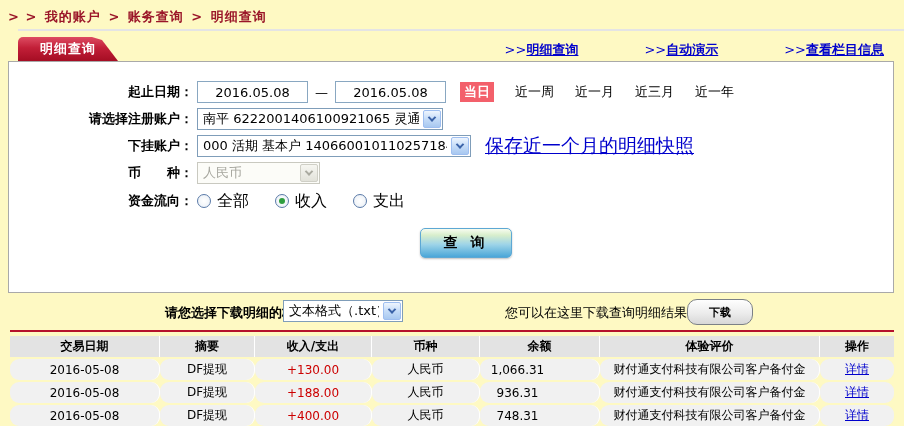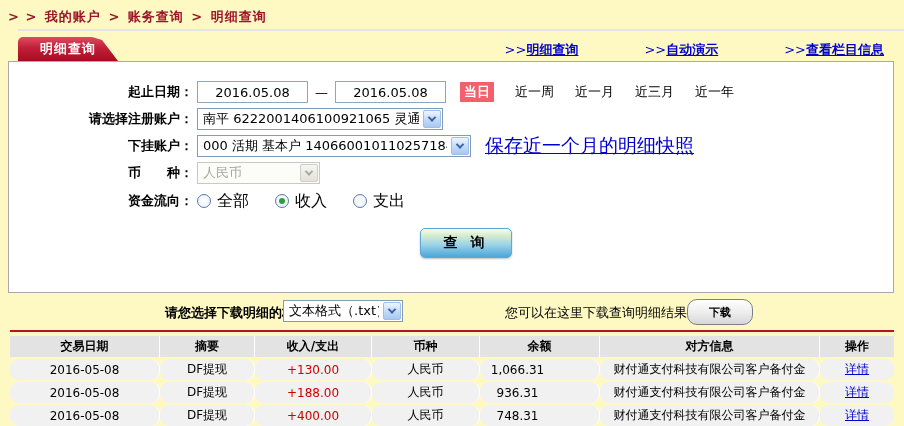--- a/index.html
+++ b/index.html
@@ -196,21 +196,21 @@
         <col class="c6">
         <col class="c7">
       </colgroup>
     <thead>
       <tr>
         <th>交易日期</th>
         <th>摘要</th>
         <th>收入/支出</th>
         <th>币种</th>
         <th>余额</th>
-        <th>对方信息</th>
+        <th>体验评价</th>
         <th>操作</th>
       </tr>
     </thead>
     <tbody>
       <tr>
         <td>2016-05-08</td>
         <td>DF提现</td>
         <td class="amount">+130.00</td>
         <td>人民币</td>
         <td class="balance">1,066.31</td>

